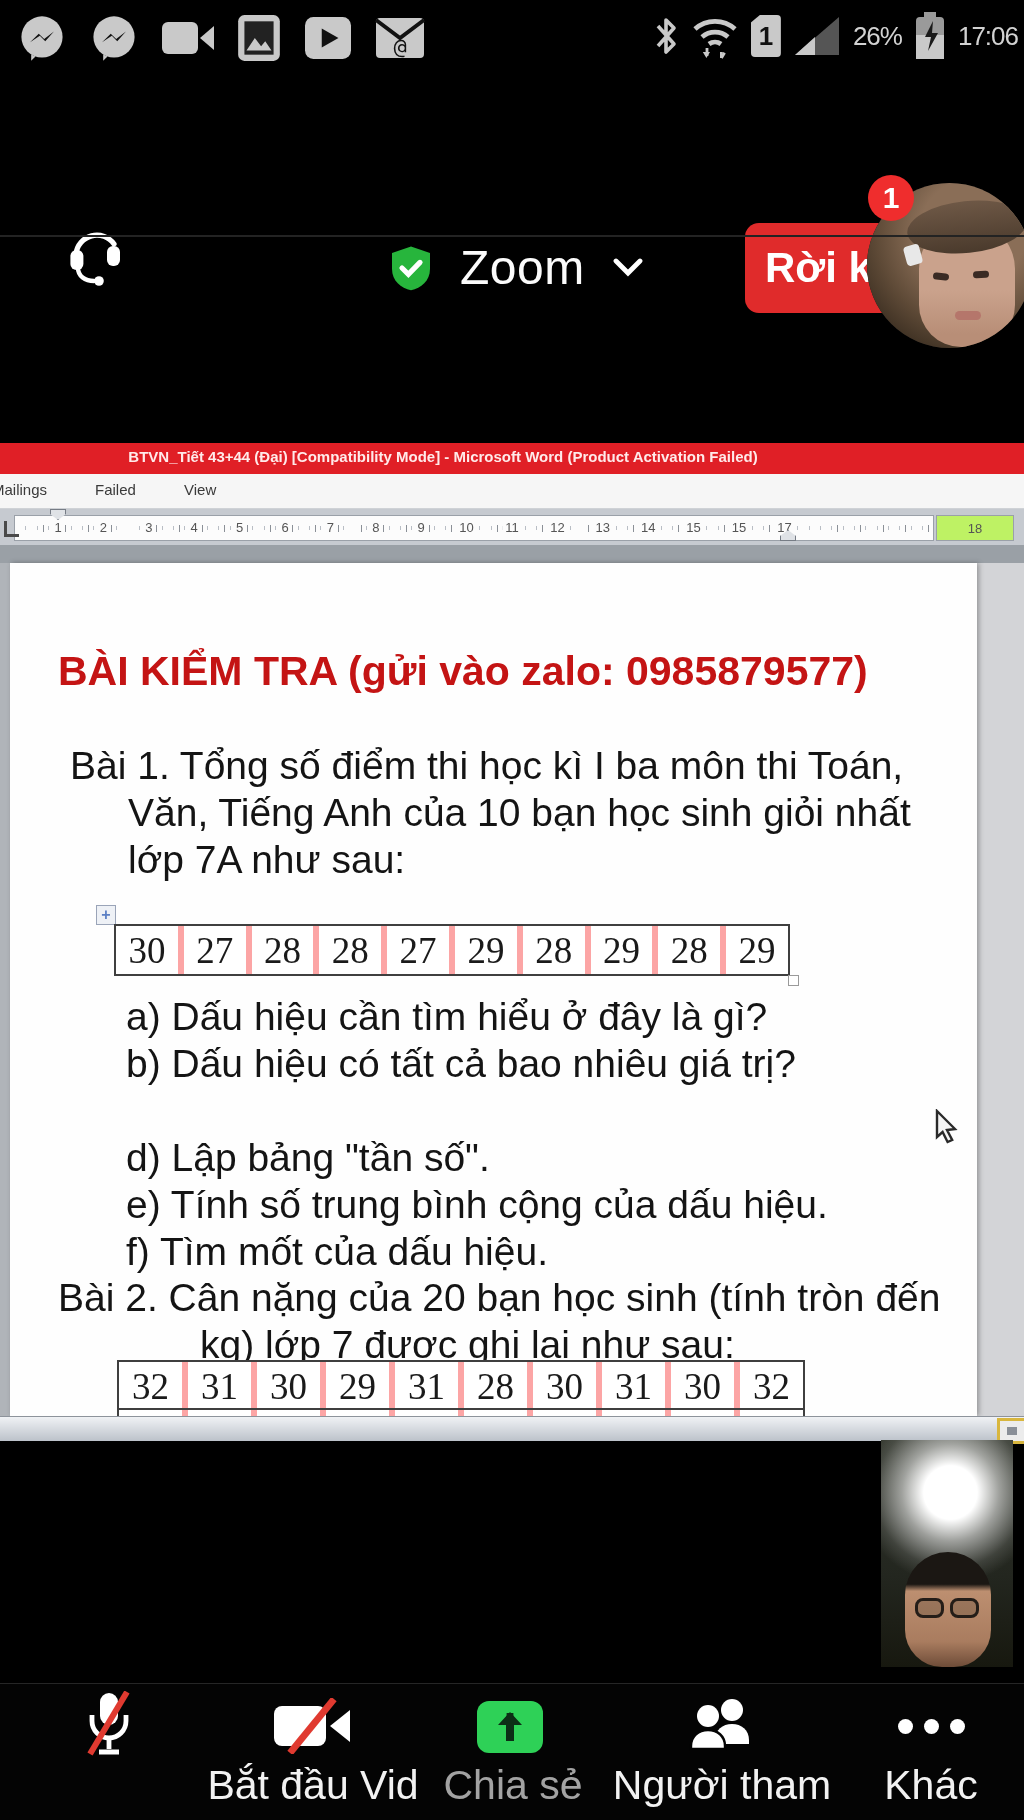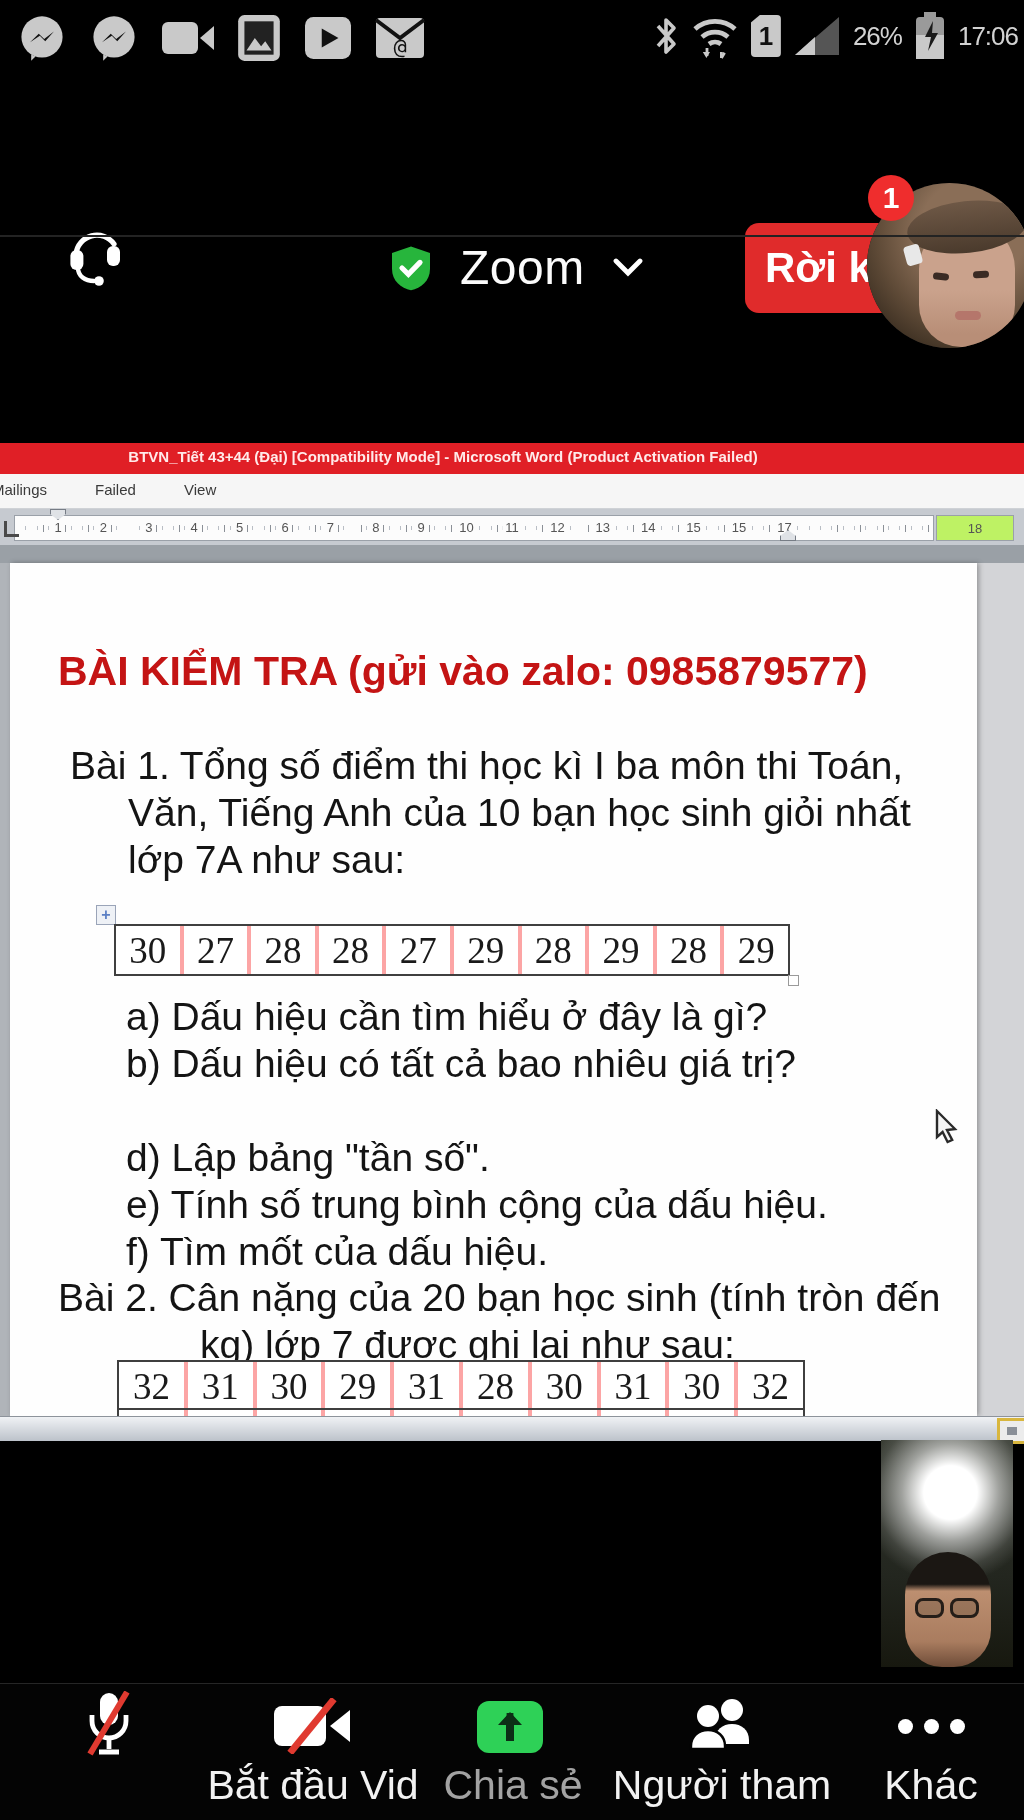--- a/index.html
+++ b/index.html
@@ -52,21 +52,21 @@
   .doc-area{position:absolute;left:0;top:545px;width:1024px;height:871px;background:#d3d4d7;}
   .doc-topband{position:absolute;left:0;top:545px;width:1024px;height:18px;background:#9aa0a6;}
   .doc-leftsliver{position:absolute;left:0;top:563px;width:10px;height:853px;background:#b0b4b9;}
   .page{position:absolute;left:10px;top:563px;width:967px;height:853px;background:#fefefe;box-shadow:2px 0 5px rgba(0,0,0,.3);}
 
   .doc-serif{font-family:Liberation Sans, sans-serif;color:#141414;white-space:nowrap;}
   .doc-title{position:absolute;left:58px;top:648px;font-size:41px;font-weight:700;color:#c41414;}
   .doc-line{position:absolute;font-size:39px;font-weight:500;}
 
   .wtable{position:absolute;display:flex;border:2px solid #3f3f3f;background:#fff;}
-  .tcell{width:65.2px;border-left:4px solid #fca5a5;display:flex;align-items:center;justify-content:center;
+  .tcell{width:65.2px;border-left:6px solid #fca5a5;display:flex;align-items:center;justify-content:center;
          font-family:"Liberation Serif","DejaVu Serif",serif;font-size:37px;color:#1a1a1a;}
   .tcell:first-child{border-left:none;}
   .ghostrow .tcell{color:transparent;}
   .tbl-handle{position:absolute;left:96px;top:905px;width:18px;height:18px;background:#eef1f6;border:1px solid #9aa4b8;
               color:#5b7fc4;font-size:16px;font-weight:700;display:flex;align-items:center;justify-content:center;line-height:1;}
   .tbl-resize{position:absolute;left:788px;top:975px;width:9px;height:9px;border:1px solid #9a9a9a;background:#fff;}
 
   .w-scroll{position:absolute;left:0;top:1416px;width:1024px;height:24px;
             background:linear-gradient(#f0f2f5,#bcc2ca);border-top:1px solid #8d939b;}
   .browse-btn{position:absolute;left:997px;top:1418px;width:24px;height:20px;background:#ececec;border:3px solid #d8b63e;

